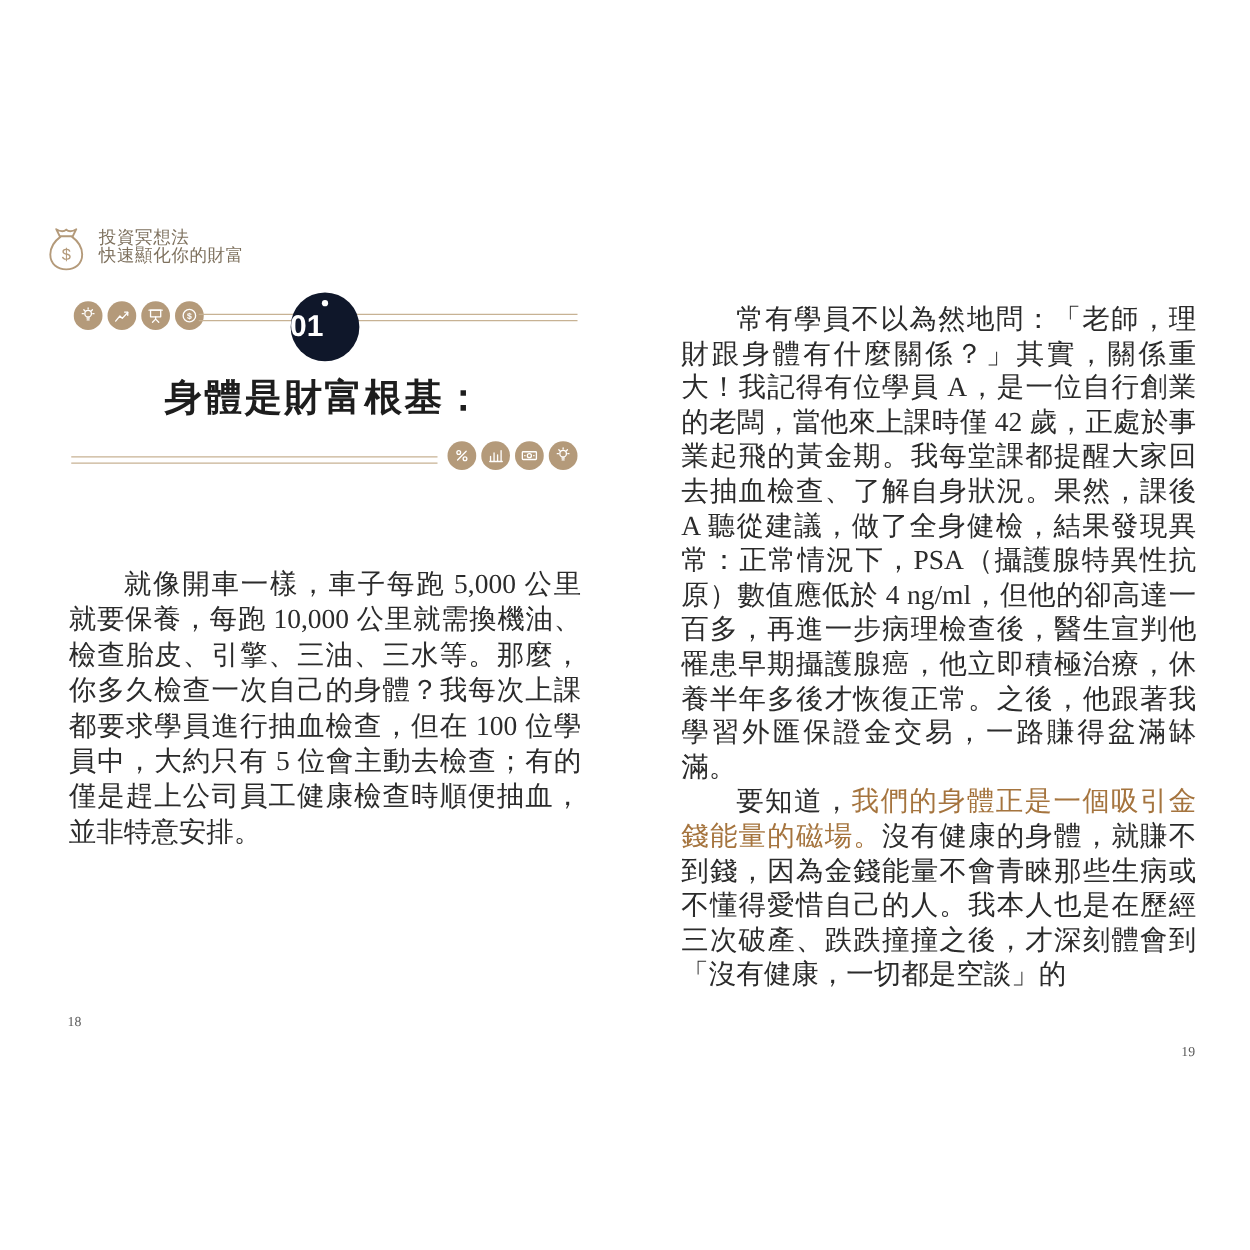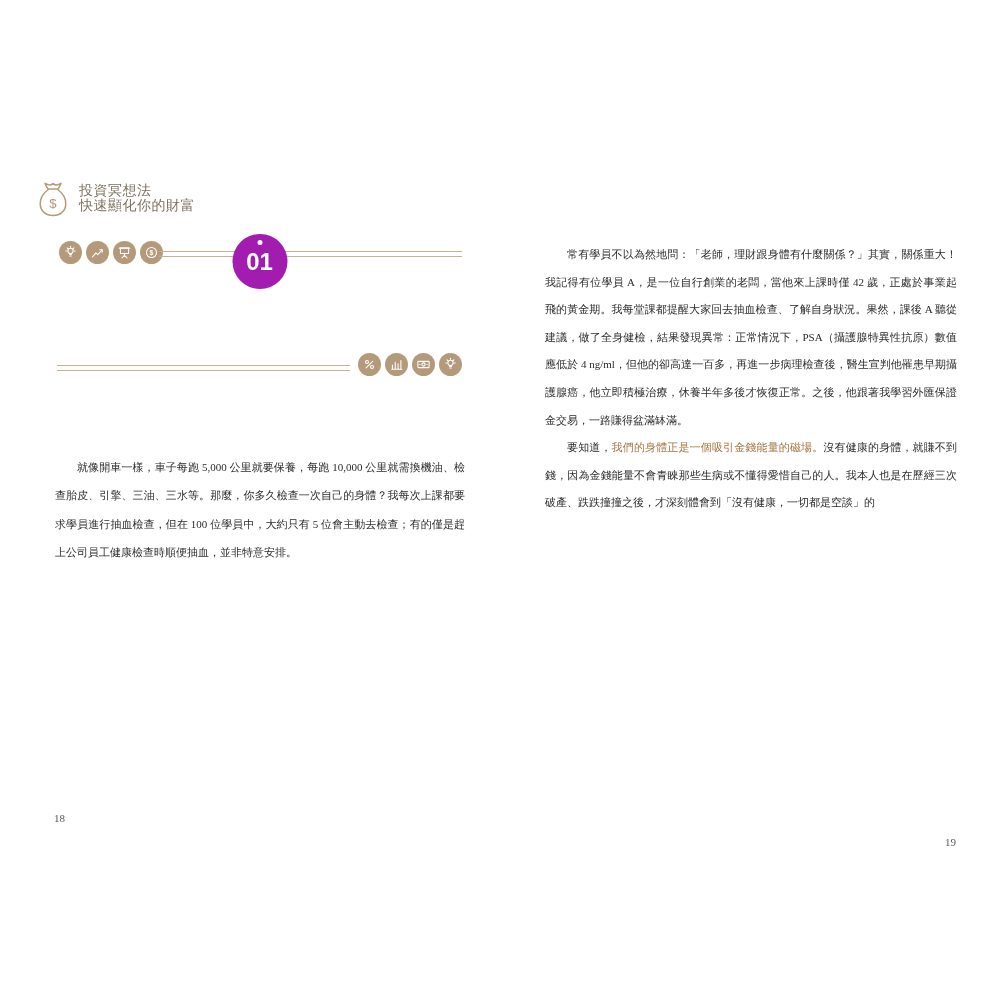--- a/index.html
+++ b/index.html
@@ -21,28 +21,28 @@
   .rule-top .rule{left:102px;right:0;top:13px;}
   .rule-bottom{position:relative;height:30px;margin-top:14px;}
   .rule-bottom .rule{left:0;right:112px;top:13px;}
   .icon-group{display:flex;gap:4px;}
   .icon-group.tl{position:absolute;left:2px;top:3px;}
   .icon-group.br{position:absolute;right:0;top:1px;}
   .ic{width:23px;height:23px;border-radius:50%;background:#b49a7a;display:flex;align-items:center;justify-content:center;flex:0 0 auto;}
   .ic svg{width:15px;height:15px;stroke:#fff;fill:none;stroke-width:1.7;stroke-linecap:round;stroke-linejoin:round;}
   .ic svg text{fill:#fff;stroke:none;font-family:"Liberation Sans",sans-serif;font-weight:bold;}
   .chapter-circle{position:absolute;left:50%;top:-4px;transform:translateX(-50%);width:55px;height:55px;border-radius:50%;
-    background:#a21caf;color:#fff;display:flex;align-items:center;justify-content:center;
+    background:#0f172a;color:#fff;display:flex;align-items:center;
     font-family:"Liberation Sans",sans-serif;font-weight:bold;font-size:24px;}
   .chapter-circle::before{content:"";position:absolute;top:6px;left:50%;margin-left:-2.5px;width:5px;height:5px;border-radius:50%;background:#fff;}
   .chapter-title{margin:6px 0 0;text-align:center;font-family:"Liberation Sans",sans-serif;font-weight:bold;
     font-size:30px;line-height:38px;color:#1d1d1d;letter-spacing:2px;}
 
   
-  .body-text{position:absolute;text-align:justify;color:#2b2b2b;font-size:11px;}
+  .body-text{position:absolute;text-align:justify;color:#2b2b2b;font-size:22px;}
   .body-text p{margin:0;text-indent:2em;}
   .body-left{left:55px;top:453px;width:410px;line-height:28.4px;}
   .body-right{left:545px;top:241px;width:412px;line-height:27.6px;}
   .hl{color:#a5743e;}
 
   .page-num{position:absolute;top:812px;font-size:11px;color:#5a5a5a;font-family:"Liberation Serif",serif;}
   .pn-left{left:54px;}
   .pn-right{right:44px;margin-top:24px;}
 </style>
 </head>
@@ -93,21 +93,21 @@
             </svg>
         </span>
       </div>
       <div class="rule"></div>
       <div class="chapter-circle">
         <span>01</span>
       </div>
     </div>
 
     <h1 class="chapter-title">
-      <br>
+      <span>身體是財富根基：</span><br>
     </h1>
 
     <div class="rule-bottom">
       <div class="rule"></div>
       <div class="icon-group br">
         <span class="ic">
           <svg viewBox="0 0 24 24">
               <path d="M6.5 17.5l11-11"></path>
               <circle cx="8" cy="8" r="2.4"></circle>
               <circle cx="16" cy="16" r="2.4"></circle>

